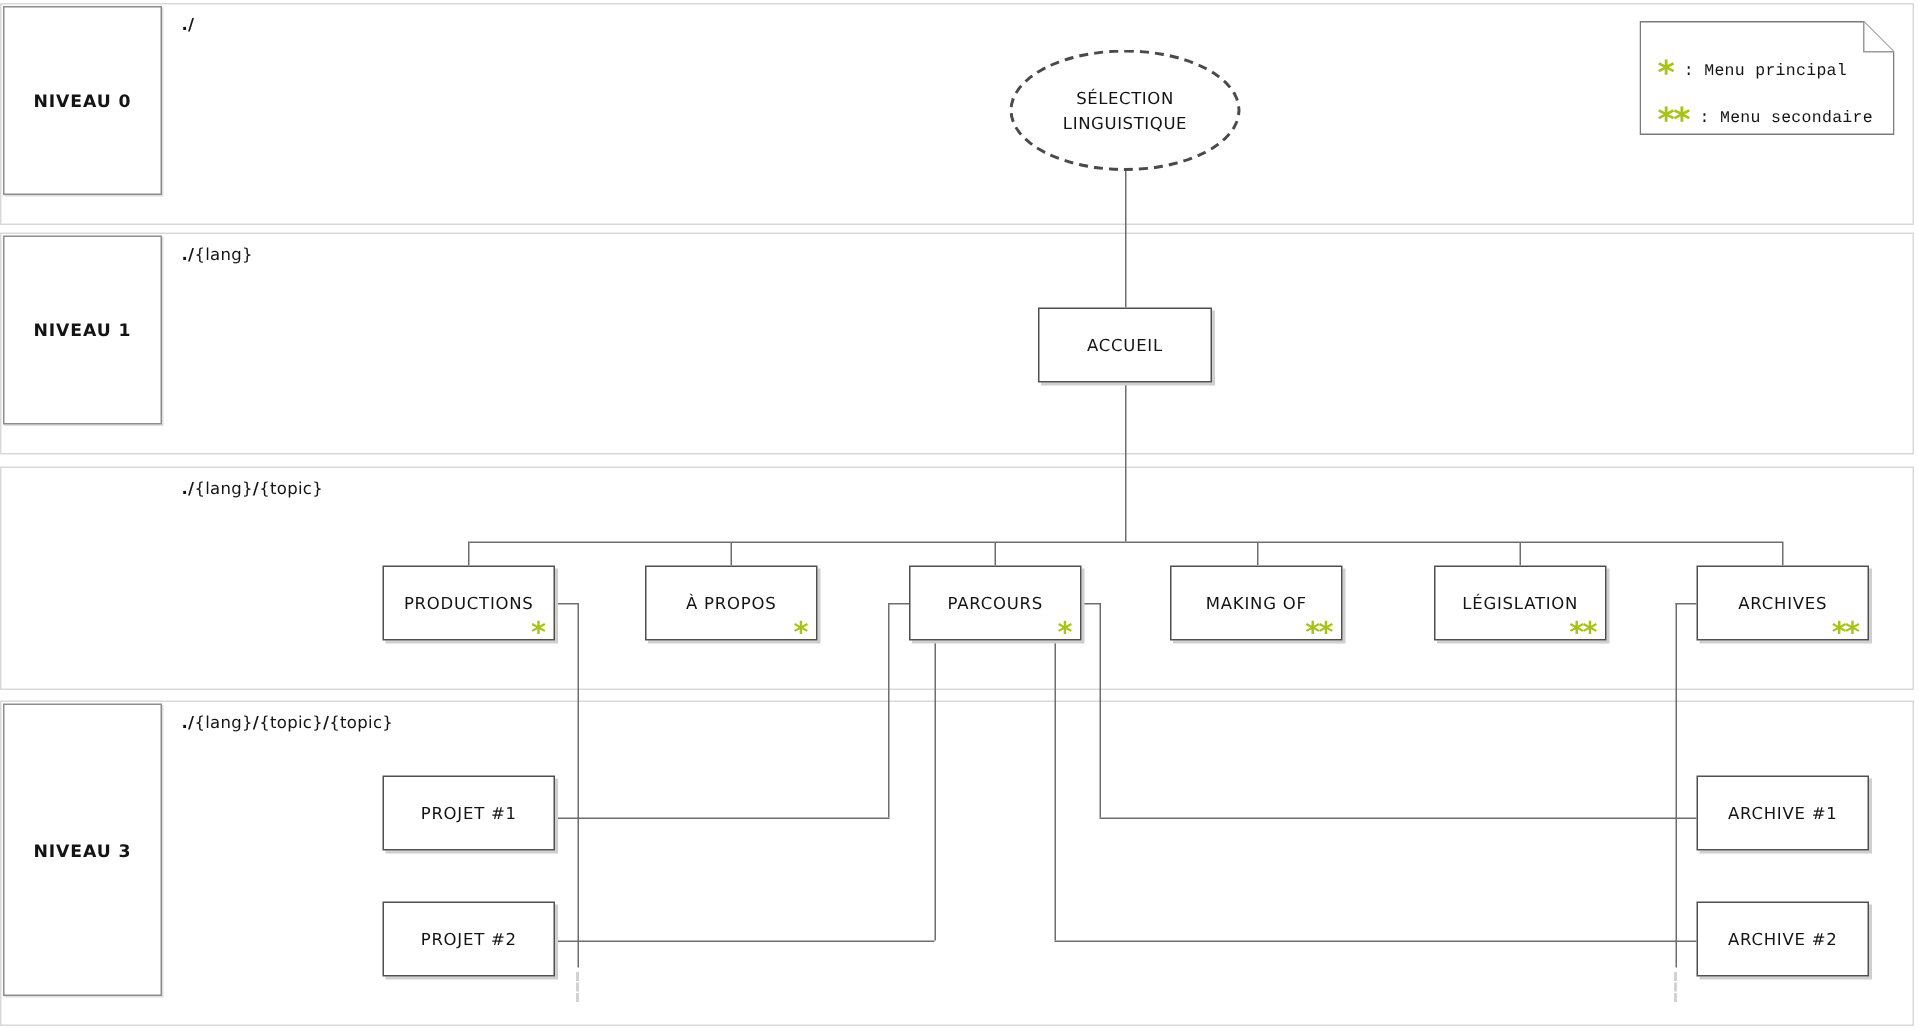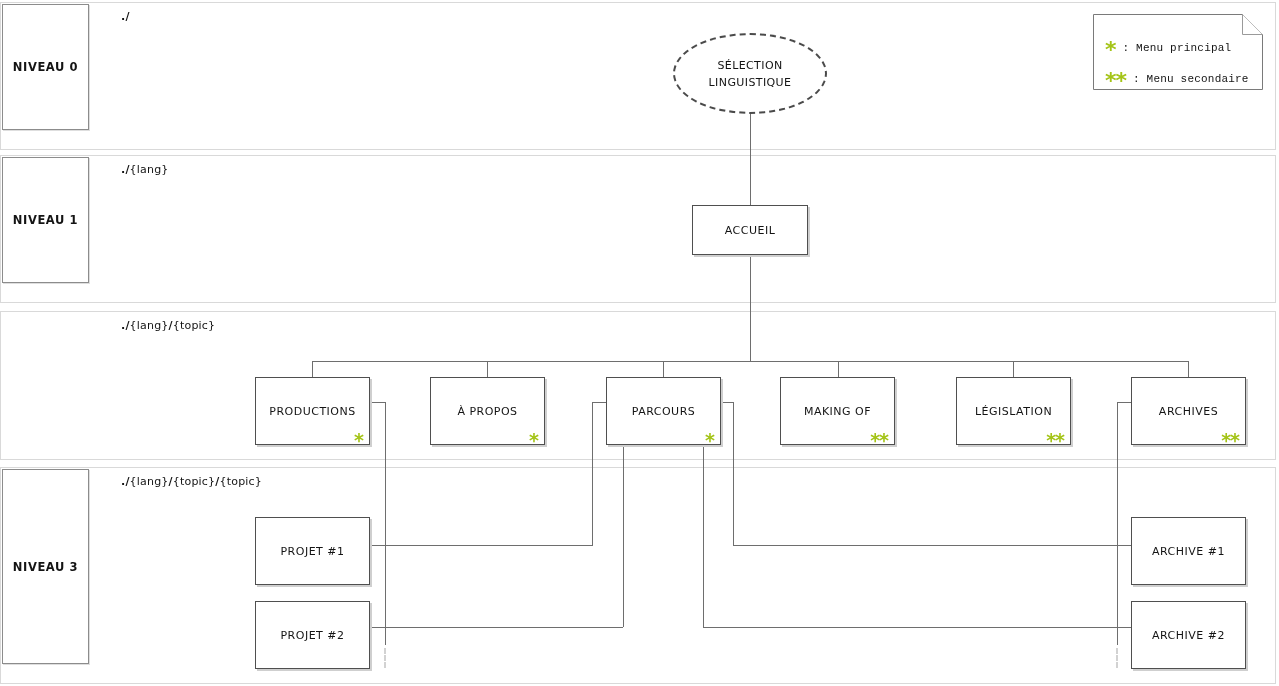--- a/index.html
+++ b/index.html
@@ -7,21 +7,21 @@
     width:1279px;height:686px;position:relative;background:#ffffff;overflow:hidden;
     font-family:"DejaVu Sans","Liberation Sans",sans-serif;color:#141414;
   }
   
   .row{position:absolute;left:0;width:1276px;background:#fff;border:1px solid #d9d9d9;box-sizing:border-box;}
   #row0{top:2px;height:148px}
   #row1{top:155px;height:148px}
   #row2{top:311px;height:149px}
   #row3{top:467px;height:217px}
   .lvlbox{
-    position:absolute;left:1px;top:1px;bottom:19px;width:87px;background:#fff;
+    position:absolute;left:1px;top:1px;bottom:19px;width:106px;background:#fff;
     border:1px solid #8c8c8c;box-shadow:1px 1px 0 #dedede;box-sizing:border-box;
     display:flex;align-items:center;justify-content:center;
     font-weight:bold;font-size:11.5px;letter-spacing:.6px;
   }
   .path{position:absolute;left:120px;top:7px;font-size:11px;letter-spacing:.2px;white-space:nowrap;}
   .path .sep{font-weight:bold;}
   .path .seg{font-weight:normal;}
 
   
   #diagram{position:absolute;left:0;top:0;width:1279px;height:686px;}
@@ -30,21 +30,21 @@
     position:absolute;left:673px;top:33px;width:154px;height:81px;box-sizing:border-box;
     border:2px dashed #4a4a4a;border-radius:50%;background:#fff;
     display:flex;align-items:center;justify-content:flex-start;text-align:center;
     font-size:11px;line-height:17px;letter-spacing:.4px;padding:0 22px;
   }
   .node{
     position:absolute;box-sizing:border-box;background:#fff;border:1px solid #4f4f4f;
     box-shadow:2px 2px 0 #cfcfcf;display:flex;align-items:center;justify-content:center;
     font-size:11px;letter-spacing:.5px;text-align:center;white-space:nowrap;
   }
-  .topic,.detail{width:115px;height:68px;}
+  .topic,.detail{width:115px;height:50px;}
   #n-accueil{left:692px;top:205px;width:116px;height:50px;}
   #n-productions{left:255px;top:377px}
   #n-apropos{left:430px;top:377px}
   #n-parcours{left:606px;top:377px}
   #n-makingof{left:780px;top:377px}
   #n-legislation{left:956px;top:377px}
   #n-archives{left:1131px;top:377px}
   #n-projet1{left:255px;top:517px}
   #n-projet2{left:255px;top:601px}
   #n-archive1{left:1131px;top:517px}

